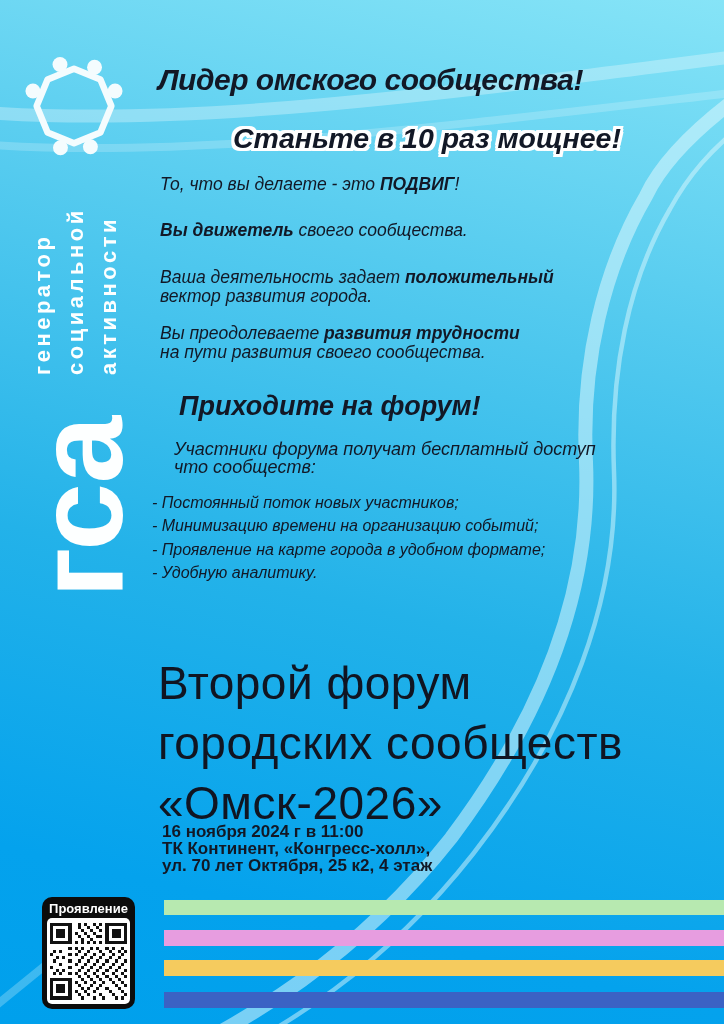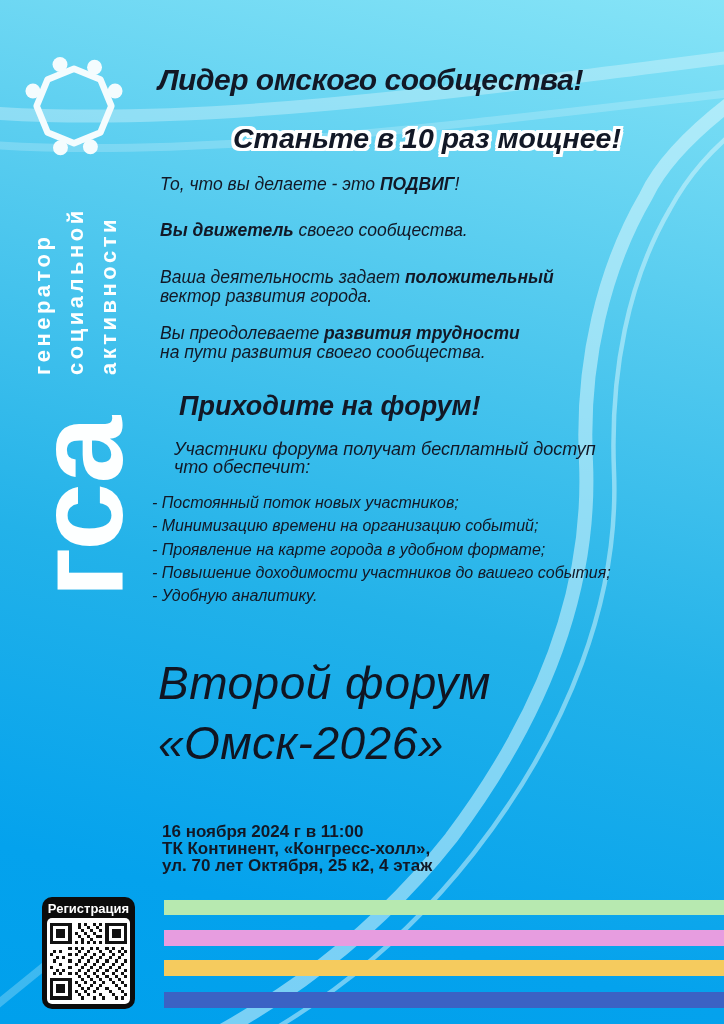--- a/index.html
+++ b/index.html
@@ -51,21 +51,21 @@
   .forum-lines{
     left:174px;top:426px;
     font-size:18px;line-height:18.3px;font-weight:400;font-style:italic;white-space:nowrap;margin-top:14px;
   }
   .bullets{
     left:152px;top:491px;
     font-size:16px;line-height:23.3px;font-style:italic;white-space:nowrap;
   }
   .big-title{
     left:158px;top:653px;
-    font-size:46px;line-height:60px;font-weight:500;font-style:italic;
+    font-size:46px;line-height:60px;font-weight:500;
     white-space:nowrap;letter-spacing:0.5px;color:#101522;
   }
   .event-details{
     left:162px;top:824px;
     font-size:17px;line-height:16.8px;font-weight:700;white-space:nowrap;
   }
   .qr-tile{
     left:42px;top:897px;width:93px;height:112px;
     background:#0c0c0c;border-radius:10px;
   }
@@ -129,44 +129,44 @@
   <div class="abs body-text" style="top:221px"><b>Вы движетель</b><span> своего сообщества.</span></div>
 
   <div class="abs body-text" style="top:268px"><span>Ваша деятельность задает </span><b>положительный</b><br><span>вектор развития города.</span></div>
 
   <div class="abs body-text" style="top:324px"><span>Вы преодолеваете </span><b>развития трудности</b><br><span>на пути развития своего сообщества.</span></div>
 
   <div class="abs forum-heading">Приходите на форум!</div>
 
   <div class="abs forum-lines">
     <div>Участники форума получат бесплатный доступ</div>
-    <div>что обеспечит:</div>
+    <div>что сообществ:</div>
   </div>
 
   <div class="abs bullets">
     <div>- Постоянный поток новых участников;</div>
     <div>- Минимизацию времени на организацию событий;</div>
     <div>- Проявление на карте города в удобном формате;</div>
-    <div>- Повышение доходимости участников до вашего события;</div>
     <div>- Удобную аналитику.</div>
   </div>
 
   <div class="abs big-title">
     <div>Второй форум</div>
+    <div>городских сообществ</div>
     <div>«Омск-2026»</div>
   </div>
 
   <div class="abs event-details">
     <div>16 ноября 2024 г в 11:00</div>
     <div>ТК Континент, «Конгресс-холл»,</div>
     <div>ул. 70 лет Октября, 25 к2, 4 этаж</div>
   </div>
 
   <div class="abs qr-tile">
-    <div class="qr-label">Регистрация</div>
+    <div class="qr-label">Проявление</div>
     <div class="qr-white">
       <svg width="77" height="80" viewBox="0 0 25 25" shape-rendering="crispEdges">
         <path fill="#111111" d="M0 0h7v7H0zM18 0h7v7h-7zM0 18h7v7H0z"></path>
         <path fill="#ffffff" d="M1 1h5v5H1zM19 1h5v5h-5zM1 19h5v5H1z"></path>
         <path fill="#111111" d="M2 2h3v3H2zM20 2h3v3h-3zM2 20h3v3H2z"></path>
         <path fill="#111111" d="M9 0h1v1h-1zM11 0h1v1h-1zM14 0h1v1h-1zM16 0h1v1h-1zM9 1h1v1h-1zM12 1h1v1h-1zM15 1h1v1h-1zM10 2h1v1h-1zM13 2h1v1h-1zM16 2h1v1h-1zM8 3h1v1h-1zM11 3h1v1h-1zM14 3h1v1h-1zM9 4h1v1h-1zM12 4h1v1h-1zM15 4h1v1h-1zM16 4h1v1h-1zM10 5h1v1h-1zM13 5h1v1h-1zM8 6h1v1h-1zM10 6h1v1h-1zM12 6h1v1h-1zM14 6h1v1h-1zM16 6h1v1h-1zM6 8h1v1h-1zM6 10h1v1h-1zM6 12h1v1h-1zM6 14h1v1h-1zM6 16h1v1h-1zM1 9h1v1h-1zM3 9h1v1h-1zM0 10h1v1h-1zM2 11h1v1h-1zM4 11h1v1h-1zM1 12h1v1h-1zM3 13h1v1h-1zM0 14h1v1h-1zM2 15h1v1h-1zM4 15h1v1h-1zM1 16h1v1h-1zM3 16h1v1h-1zM8 8h1v1h-1zM10 8h1v1h-1zM13 8h1v1h-1zM15 8h1v1h-1zM18 8h1v1h-1zM20 8h1v1h-1zM23 8h1v1h-1zM9 9h1v1h-1zM12 9h1v1h-1zM16 9h1v1h-1zM19 9h1v1h-1zM22 9h1v1h-1zM24 9h1v1h-1zM8 10h1v1h-1zM11 10h1v1h-1zM14 10h1v1h-1zM17 10h1v1h-1zM20 10h1v1h-1zM23 10h1v1h-1zM10 11h1v1h-1zM13 11h1v1h-1zM16 11h1v1h-1zM19 11h1v1h-1zM22 11h1v1h-1zM9 12h1v1h-1zM12 12h1v1h-1zM15 12h1v1h-1zM18 12h1v1h-1zM21 12h1v1h-1zM24 12h1v1h-1zM8 13h1v1h-1zM11 13h1v1h-1zM14 13h1v1h-1zM17 13h1v1h-1zM20 13h1v1h-1zM23 13h1v1h-1zM10 14h1v1h-1zM13 14h1v1h-1zM16 14h1v1h-1zM19 14h1v1h-1zM22 14h1v1h-1zM9 15h1v1h-1zM12 15h1v1h-1zM15 15h1v1h-1zM18 15h1v1h-1zM21 15h1v1h-1zM24 15h1v1h-1zM8 16h1v1h-1zM11 16h1v1h-1zM14 16h1v1h-1zM17 16h1v1h-1zM20 16h1v1h-1zM23 16h1v1h-1zM9 17h1v1h-1zM12 17h1v1h-1zM15 17h1v1h-1zM18 17h1v1h-1zM21 17h1v1h-1zM24 17h1v1h-1zM10 18h1v1h-1zM13 18h1v1h-1zM16 18h1v1h-1zM19 18h1v1h-1zM22 18h1v1h-1zM8 19h1v1h-1zM11 19h1v1h-1zM14 19h1v1h-1zM17 19h1v1h-1zM20 19h1v1h-1zM23 19h1v1h-1zM9 20h1v1h-1zM13 20h1v1h-1zM16 20h1v1h-1zM21 20h1v1h-1zM24 20h1v1h-1zM10 21h1v1h-1zM12 21h1v1h-1zM15 21h1v1h-1zM18 21h1v1h-1zM22 21h1v1h-1zM8 22h1v1h-1zM11 22h1v1h-1zM14 22h1v1h-1zM19 22h1v1h-1zM23 22h1v1h-1zM9 23h1v1h-1zM12 23h1v1h-1zM16 23h1v1h-1zM20 23h1v1h-1zM24 23h1v1h-1zM10 24h1v1h-1zM14 24h1v1h-1zM17 24h1v1h-1zM21 24h1v1h-1zM23 24h1v1h-1z"></path>
       </svg>
     </div>
   </div>
 

